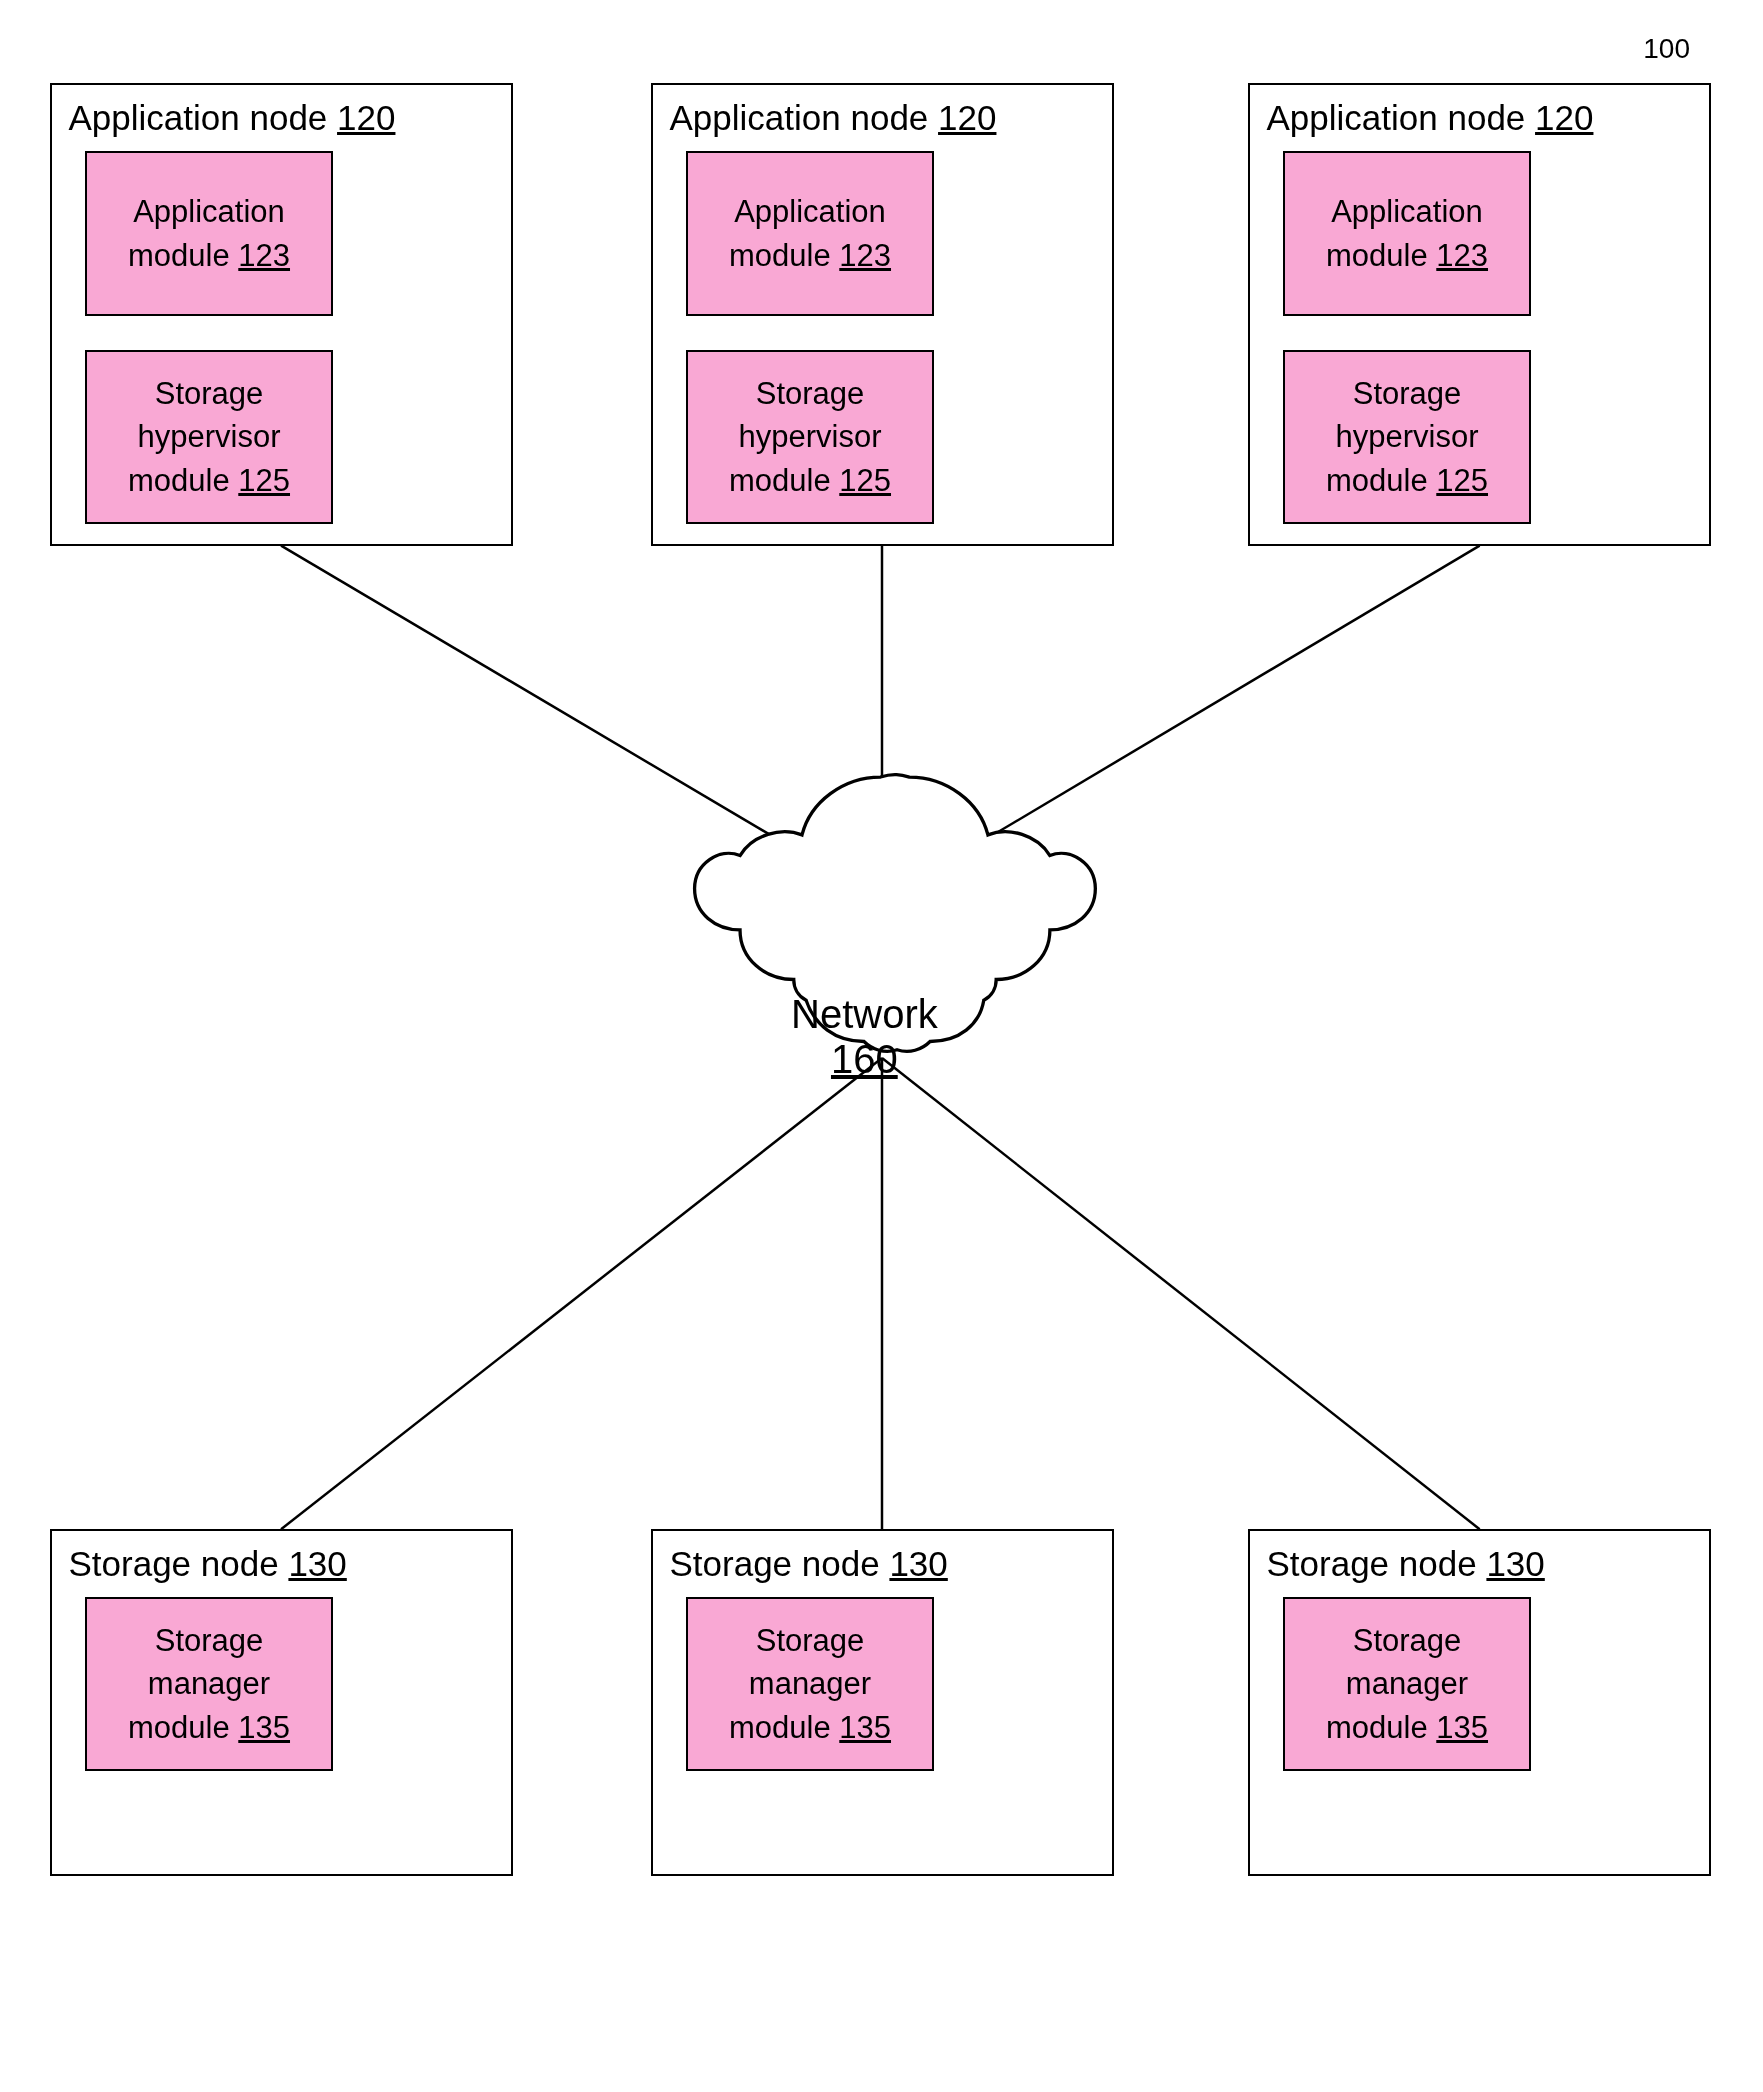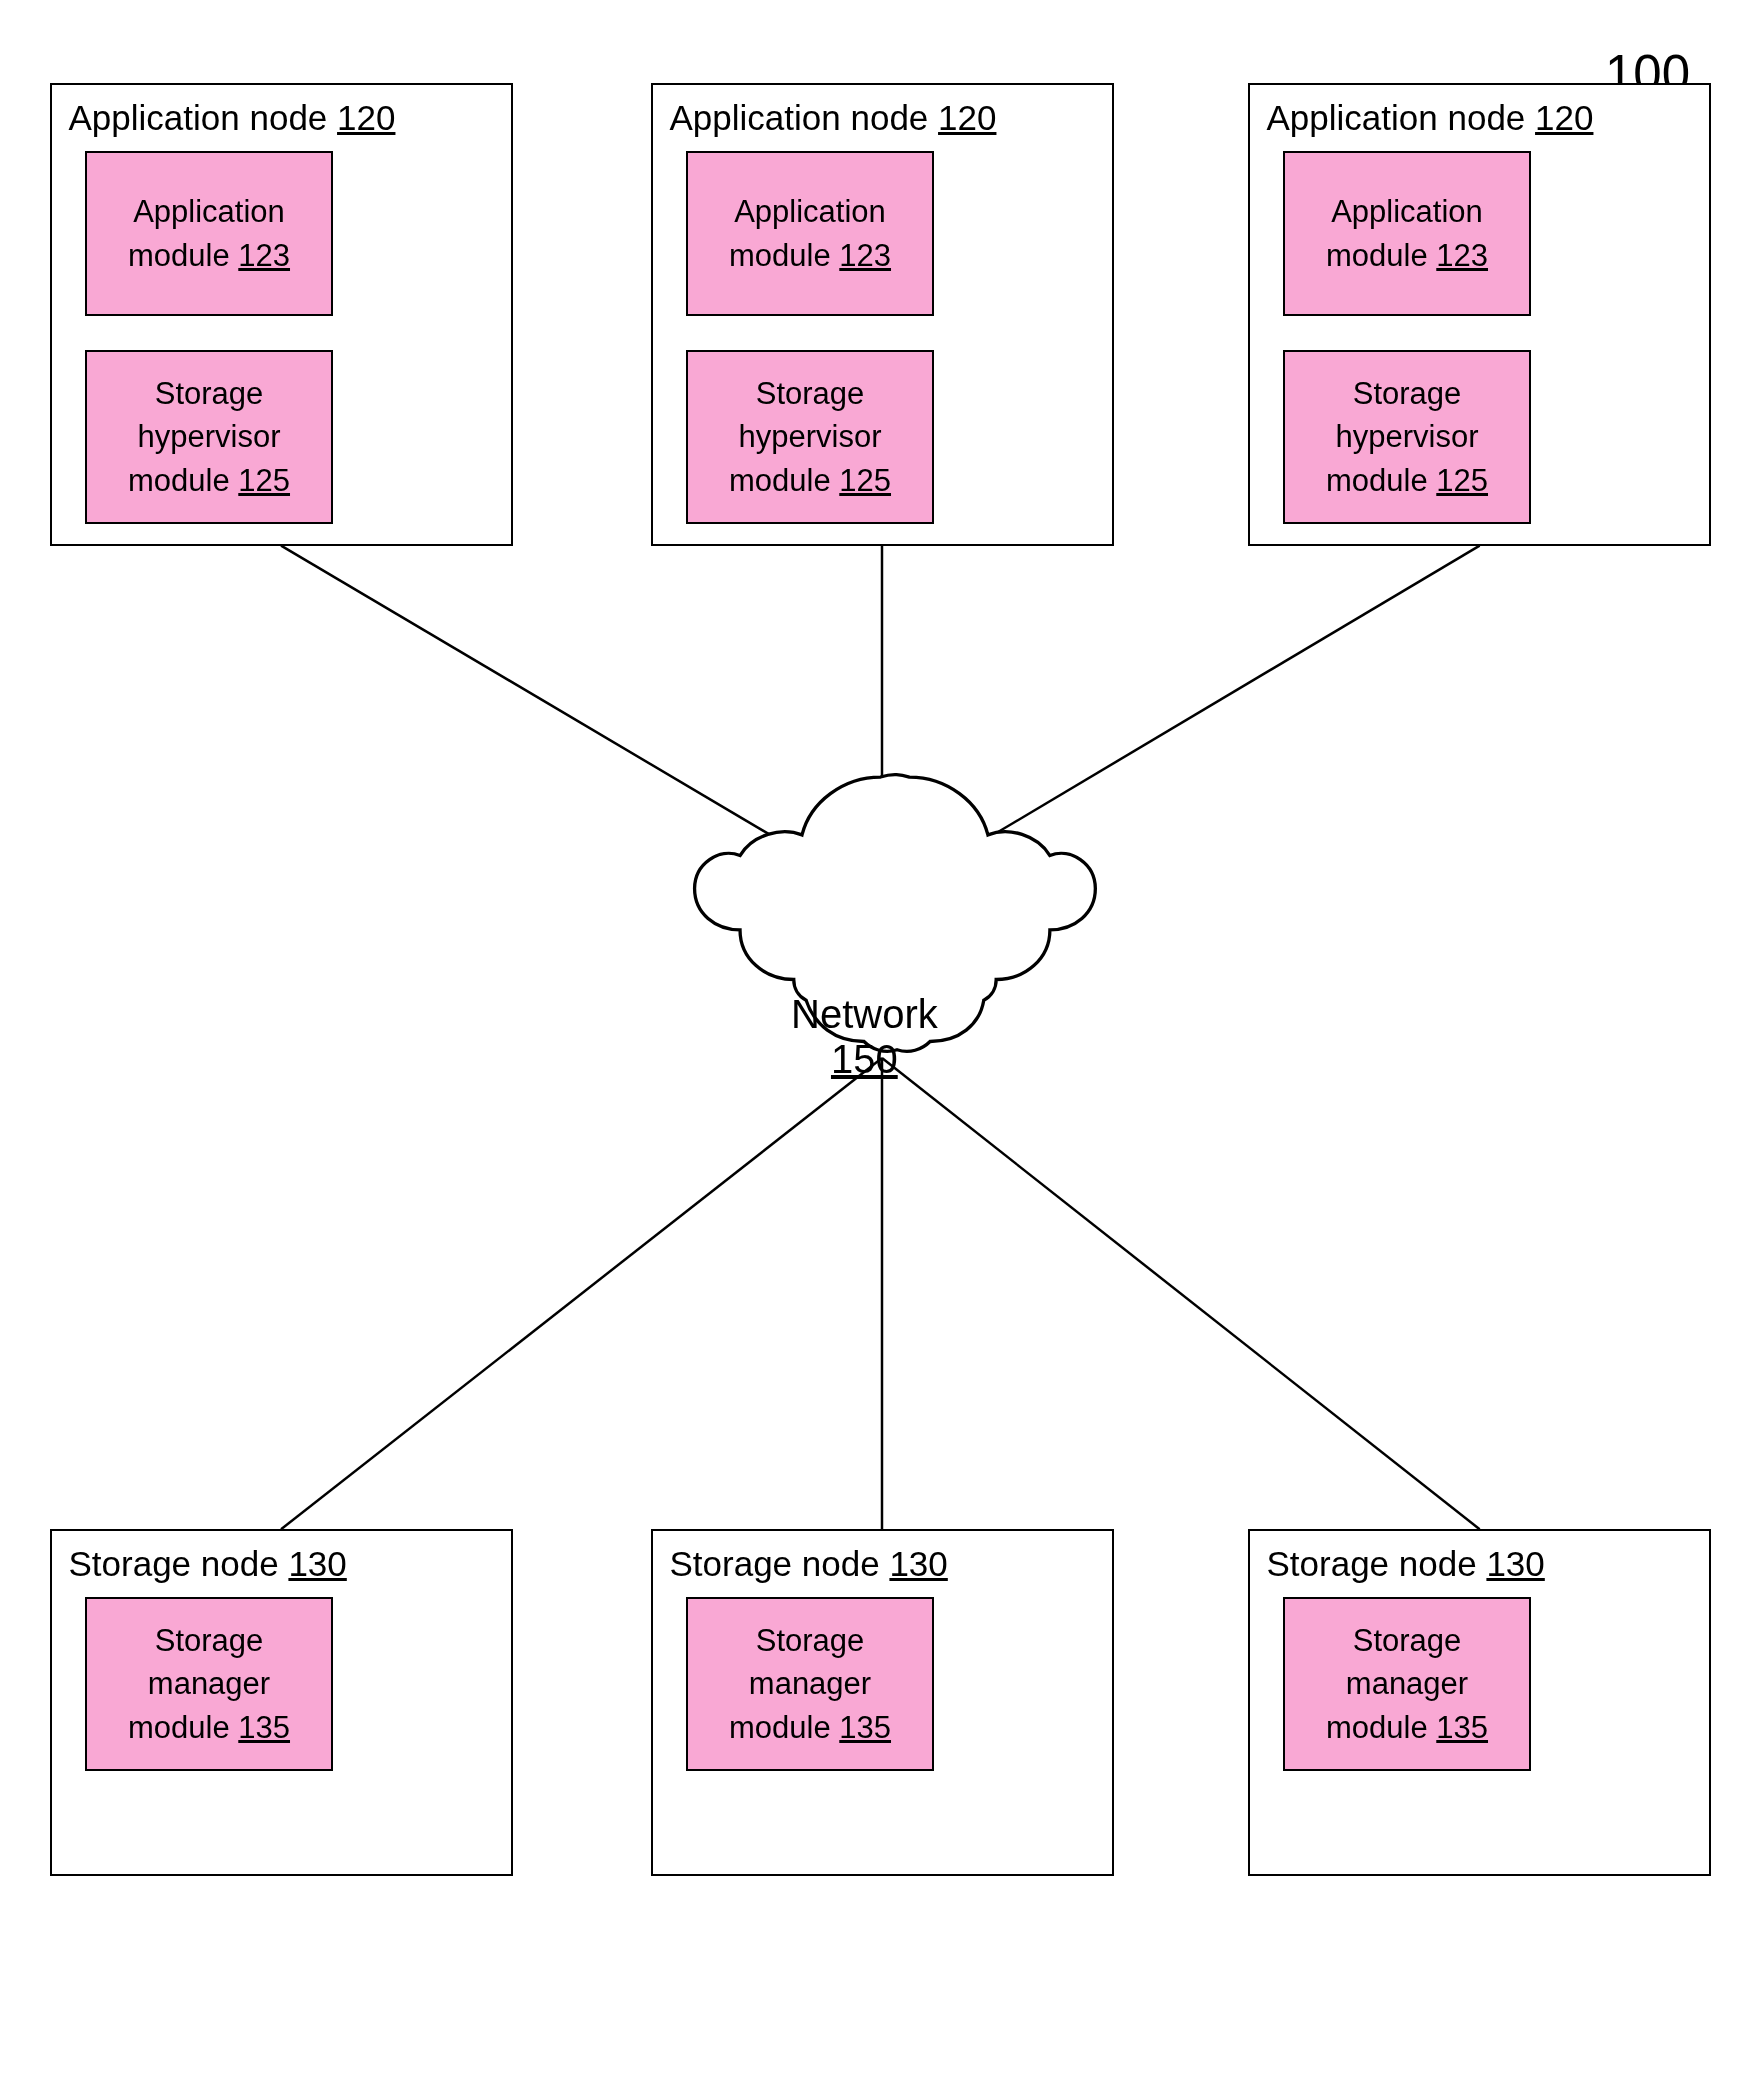--- a/index.html
+++ b/index.html
@@ -15,23 +15,23 @@
     .diagram-container {
       position: absolute;
       top: 0; left: 0;
       width: 1764px;
       height: 2093px;
     }
 
     
     .ref-100 {
       position: absolute;
-      top: 44px;
+      top: 33px;
       right: 74px;
-      font-size: 51px;
+      font-size: 28px;
       color: #000;
     }
 
     
     .app-node {
       position: absolute;
       border: 2.5px solid #000;
       background: #fff;
     }
 
@@ -221,21 +221,21 @@
       C 510 225, 535 205, 535 175
       C 535 145, 505 125, 480 135
       C 465 110, 430 100, 405 110
       C 395 70, 355 40, 310 40
       C 300 37, 290 35, 275 40
       Z
     " fill="white" stroke="#000" stroke-width="4"></path>
   </svg>
 
   <div class="network-label">
-    Network<br><span style="text-decoration: underline;">150</span>
+    Network<br><span style="text-decoration: underline;">160</span>
   </div>
 
   <div class="storage-node storage-node-1">
     <div class="node-label">
       Storage node <span style="text-decoration: underline;">130</span>
     </div>
     <div class="inner-box storage-manager-box">
       <div class="inner-box-text">
         Storage<br>manager<br>module <span style="text-decoration: underline;">135</span>
       </div>

